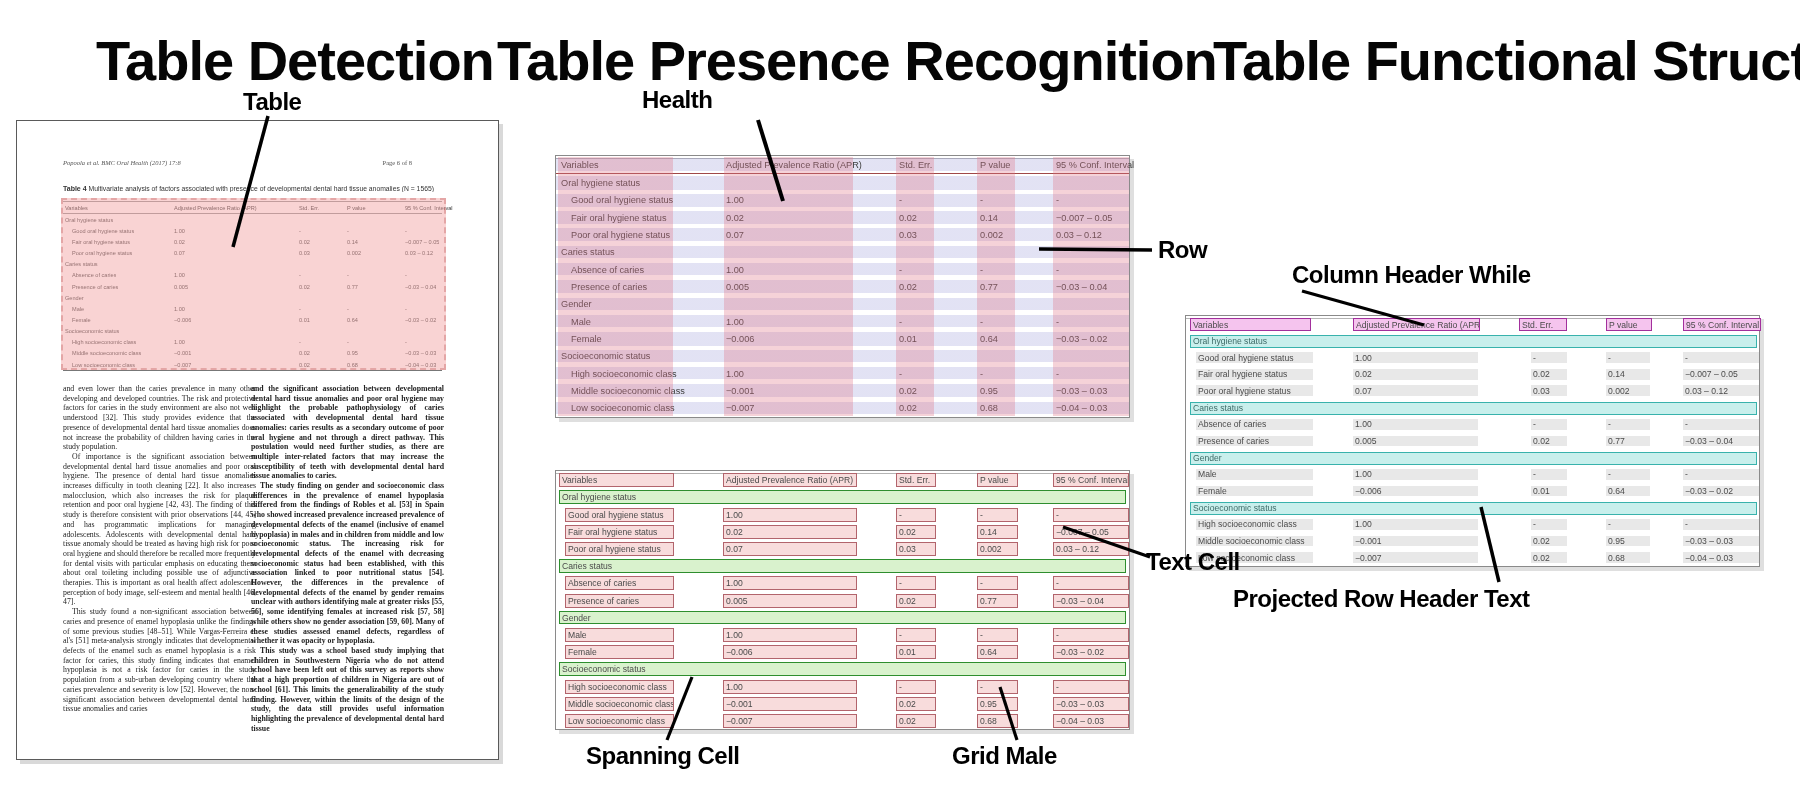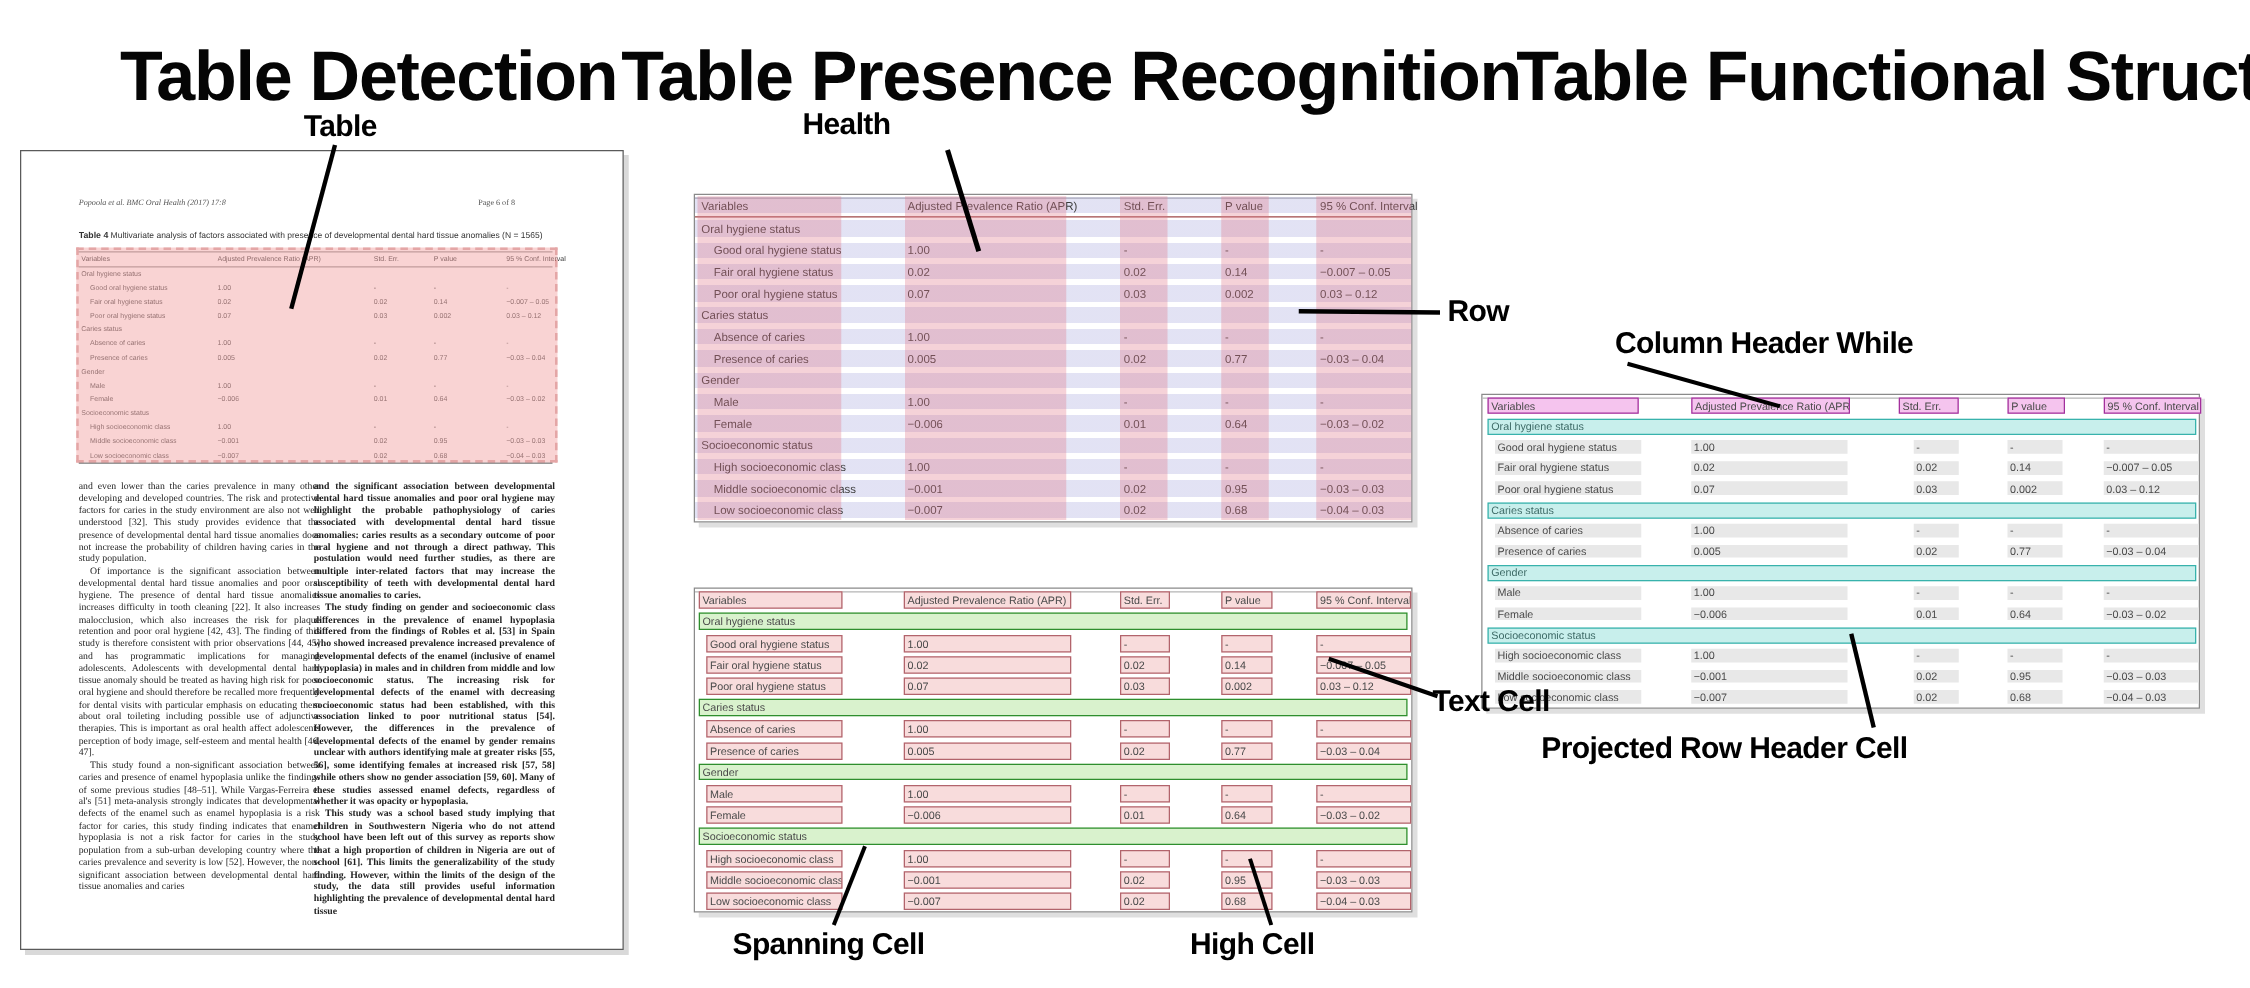--- a/index.html
+++ b/index.html
@@ -69,23 +69,23 @@
 
 <div class="ptitle" style="left:96px;top:28px;">Table Detection</div>
 <div class="ptitle" style="left:497px;top:28px;">Table Presence Recognition</div>
 <div class="ptitle" style="left:1213px;top:28px;">Table Functional Structure</div>
 
 <div class="ann" style="left:243px;top:88px;">Table</div>
 <div class="ann" style="left:642px;top:86px;">Health</div>
 <div class="ann" style="left:1158px;top:236px;">Row</div>
 <div class="ann" style="left:1146px;top:548px;">Text Cell</div>
 <div class="ann" style="left:586px;top:742px;">Spanning Cell</div>
-<div class="ann" style="left:952px;top:742px;">High Cell</div>
+<div class="ann" style="left:952px;top:742px;">Grid Male</div>
 <div class="ann" style="left:1292px;top:261px;">Column Header While</div>
-<div class="ann" style="left:1233px;top:585px;">Projected Row Header Cell</div>
+<div class="ann" style="left:1233px;top:585px;">Projected Row Header Text</div>
 
 <svg id="lines" width="1800" height="790">
   <line x1="268" y1="116" x2="233" y2="247" stroke="#000" stroke-width="3.5"></line>
   <line x1="758" y1="120" x2="783" y2="201" stroke="#000" stroke-width="4"></line>
   <line x1="1152" y1="250" x2="1039" y2="249" stroke="#000" stroke-width="3.5"></line>
   <line x1="1150" y1="557" x2="1063" y2="527" stroke="#000" stroke-width="3.2"></line>
   <line x1="667" y1="740" x2="692" y2="677" stroke="#000" stroke-width="3.2"></line>
   <line x1="1017" y1="740" x2="1000" y2="687" stroke="#000" stroke-width="3.2"></line>
   <line x1="1302" y1="291" x2="1424" y2="325" stroke="#000" stroke-width="3.2"></line>
   <line x1="1499" y1="582" x2="1481" y2="507" stroke="#000" stroke-width="3.5"></line>

